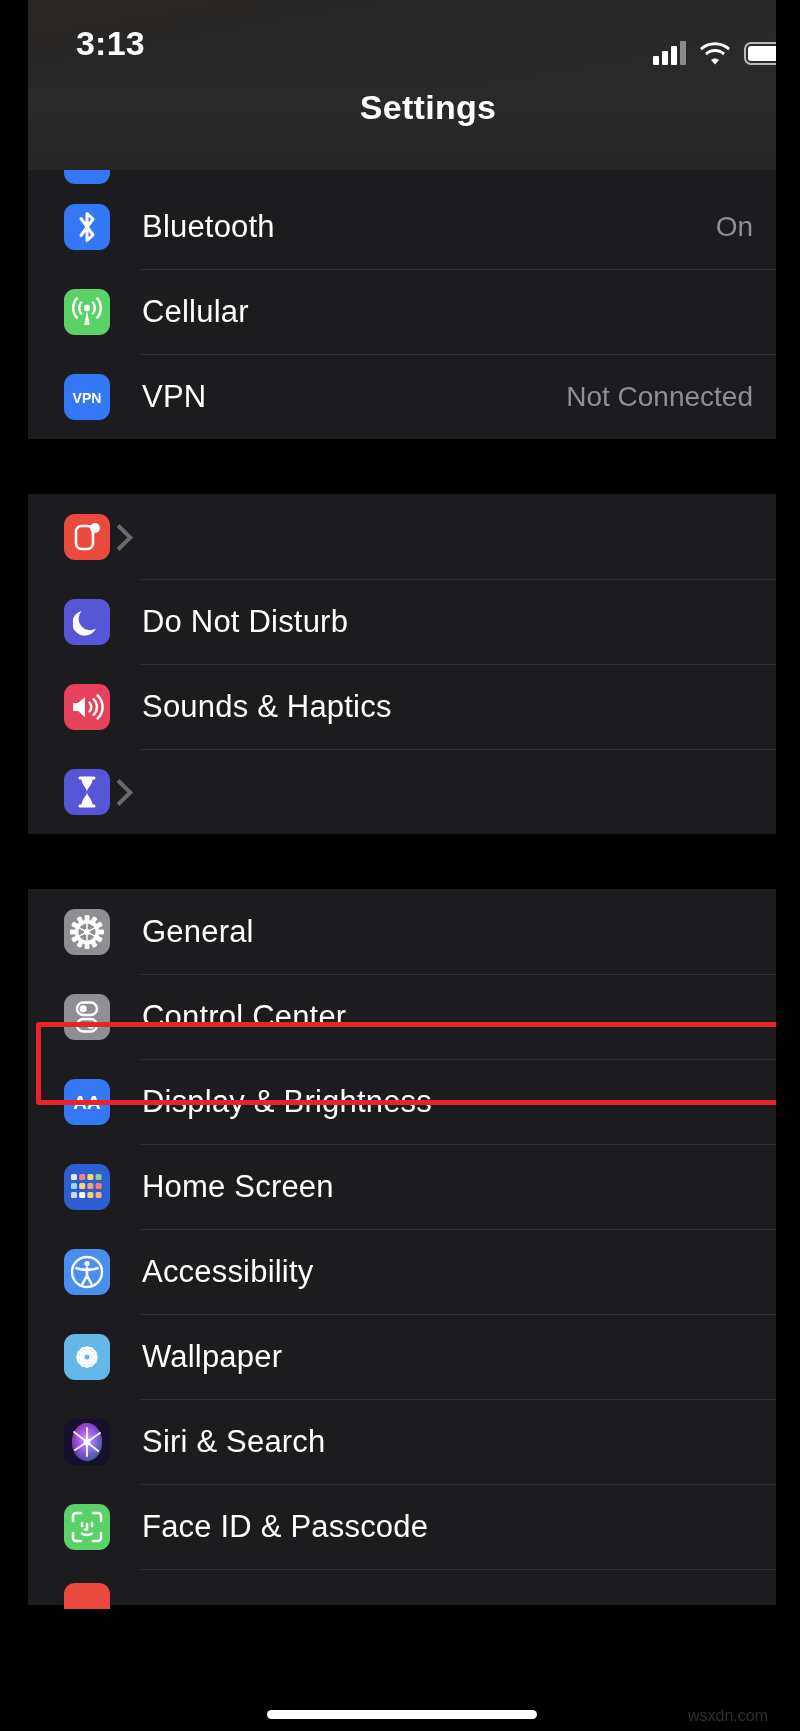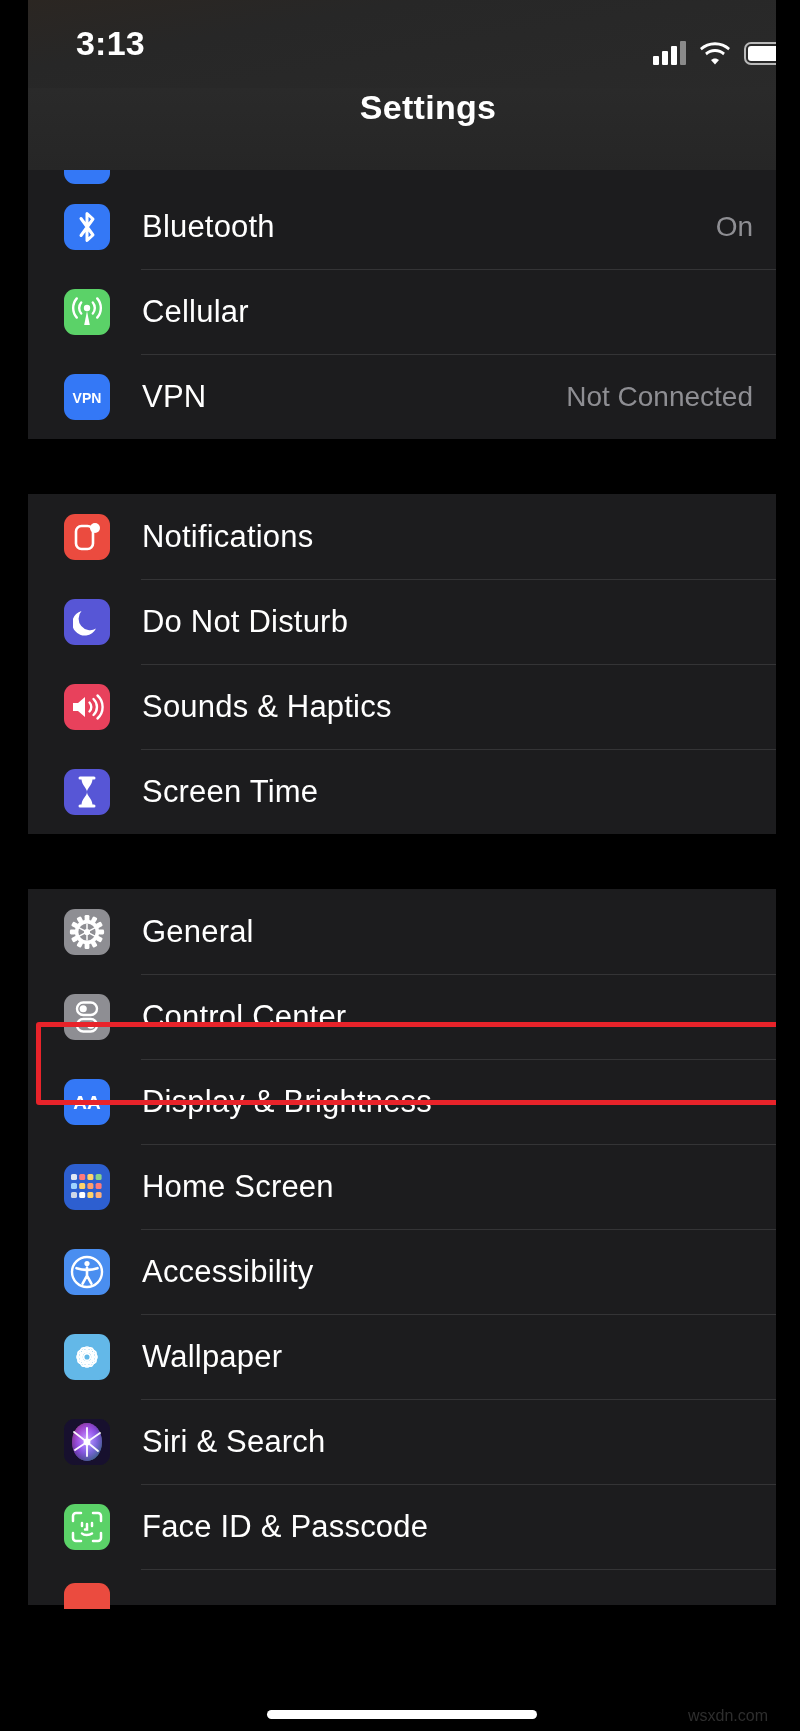--- a/index.html
+++ b/index.html
@@ -234,21 +234,20 @@
       </div>
       <div class="gap"></div>
       <div class="group">
         <div class="row">
           <div class="ic" style="background: rgb(235, 75, 63);">
             <svg width="30" height="32" viewBox="0 0 30 32">
         <rect x="4" y="5" width="17" height="23" rx="5.5" stroke="#fff" fill="none" stroke-width="2.6"></rect>
         <circle cx="23" cy="7" r="5" fill="#fff"></circle>
       </svg>
           </div>
-          <div class="label">Notifications</div>
           <div class="chev"></div>
         </div>
         <div class="row">
           <div class="ic" style="background: rgb(87, 86, 214);">
             <svg width="28" height="30" viewBox="0 0 28 30">
               <path d="M23 21.5A11.5 11.5 0 0 1 8.5 4 12.5 12.5 0 1 0 23 21.5Z" fill="#fff"></path>
             </svg>
           </div>
           <div class="label">Do Not Disturb</div>
           <div class="chev"></div>
@@ -263,21 +262,20 @@
           <div class="label">Sounds &amp; Haptics</div>
           <div class="chev"></div>
         </div>
         <div class="row">
           <div class="ic" style="background: rgb(87, 86, 214);">
             <svg width="22" height="32" viewBox="0 0 22 32">
         <path d="M4 2h14M4 30h14" stroke="#fff" stroke-width="3" stroke-linecap="round"></path>
         <path d="M5.5 3c0 6 5.5 9 5.5 13s-5.5 7-5.5 13h11c0-6-5.5-9-5.5-13s5.5-7 5.5-13z" fill="#fff"></path>
       </svg>
           </div>
-          <div class="label">Screen Time</div>
           <div class="chev"></div>
         </div>
       </div>
       <div class="gap"></div>
       <div class="group">
         <div class="row">
           <div class="ic" style="background: rgb(142, 142, 147);">
             <svg width="36" height="36" viewBox="0 0 36 36">
         <g fill="#fff">
           <rect x="29.80" y="15.10" width="4.8" height="5.8" rx="1.3" transform="rotate(90 32.20 18.00)"></rect>

